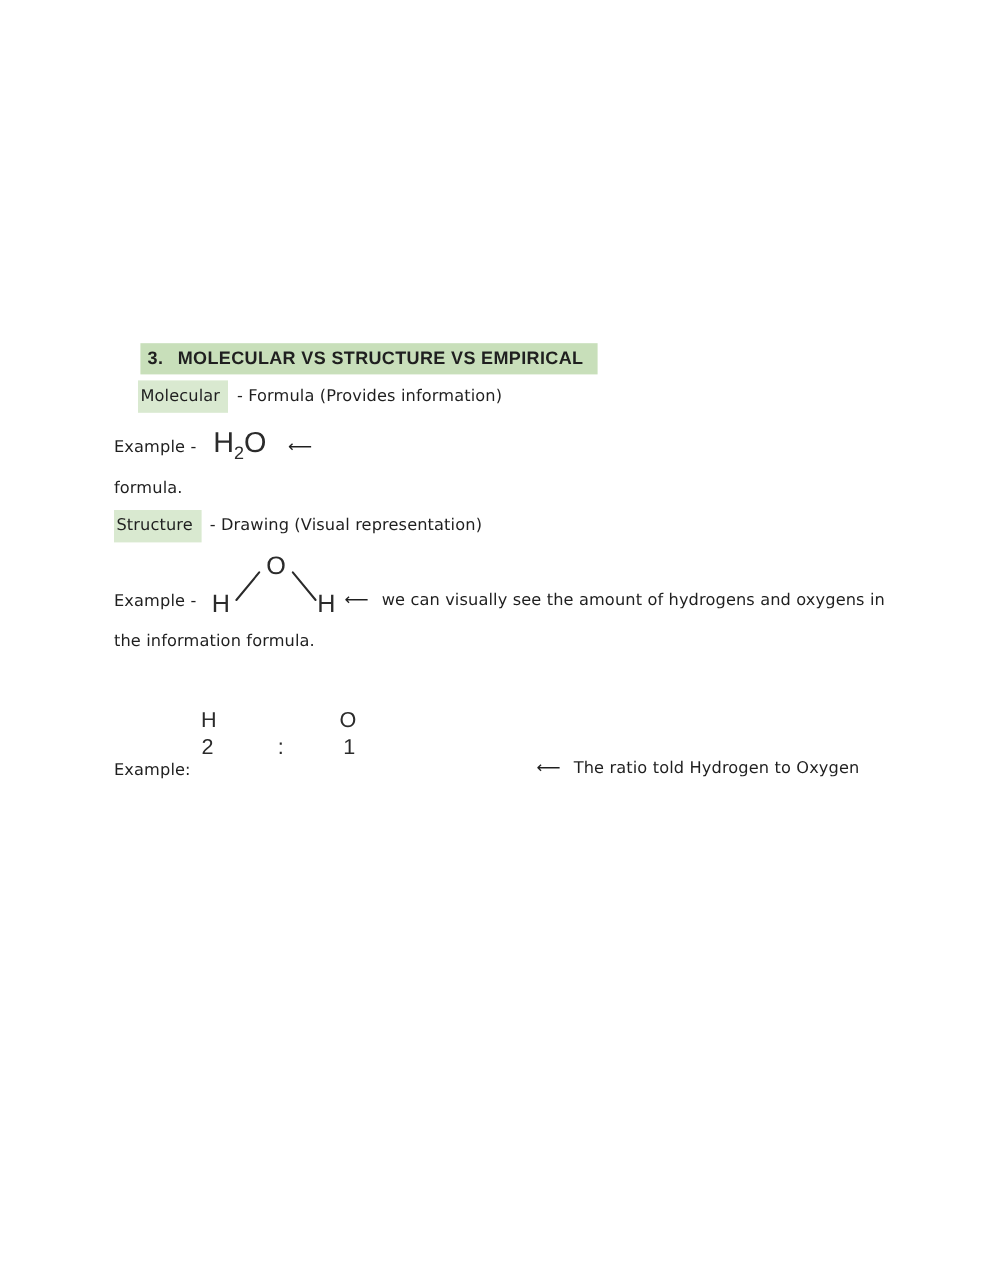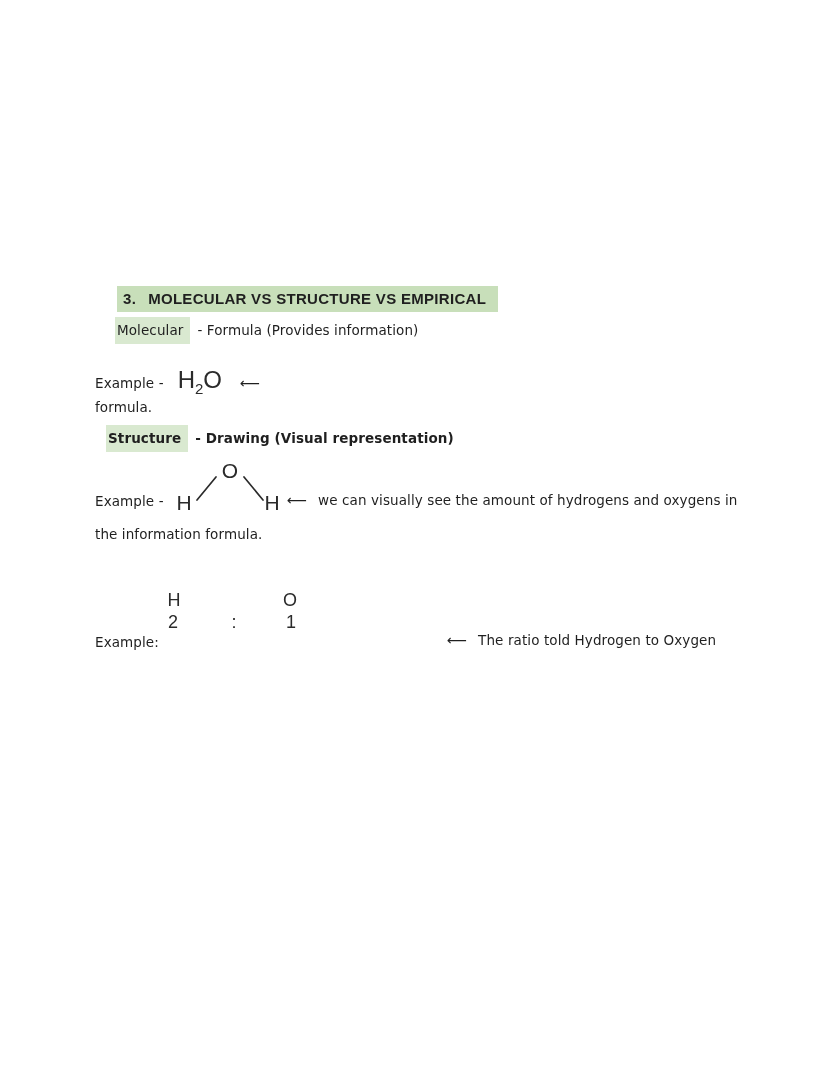--- a/index.html
+++ b/index.html
@@ -26,21 +26,21 @@
   .title-block .num { margin-right: 12px; }
   .term {
     display: inline-block;
     background: var(--term-hl, #d9e9d0);
     padding: 5px 7px 6px 2px;
     margin: -5px 0 -6px 0;
   }
   .def-gap { margin-left: 7px; }
   .baseline-row { display: flex; align-items: baseline; }
   .chem { font-family: "Liberation Sans", sans-serif; color: #2b2b2b; }
-  .formula { font-size: 24px; margin-left: 14px; margin-top: 10px; }
+  .formula { font-size: 24px; margin-left: 14px; }
   .formula sub { font-size: 15px; }
   .arrow { font-family: "DejaVu Sans", sans-serif; font-size: 14px; }
   .note-gap { margin-left: 11px; }
   .arrow-gap { margin-left: 18px; }
   .ratio { font-size: 18px; transform: translateX(-50%); }
   svg text.atom {
     font-family: "Liberation Sans", sans-serif;
     font-size: 21px;
     fill: #2b2b2b;
     text-anchor: middle;
@@ -60,21 +60,21 @@
     <span class="term">Molecular</span><span class="def-gap">- Formula (Provides information)</span>
   </div>
 
   <div class="abs baseline-row" style="left:95px; top:356px;">
     <span class="hw">Example -</span>
     <span class="chem formula"><span>H</span><sub>2</sub><span>O</span></span>
     <span class="arrow arrow-gap">⟵</span>
   </div>
   <div class="abs hw" style="left:95px; top:399px;">formula.</div>
 
-  <div class="abs hw" style="left:106px; top:430px;font-weight:bold;">
+  <div class="abs hw" style="left:95px; top:430px;">
     <span class="term">Structure</span><span class="def-gap">- Drawing (Visual representation)</span>
   </div>
 
   <svg class="abs" style="left:160px; top:448px;" width="140" height="70" viewBox="0 0 140 70">
     <line class="bond" x1="37" y1="52" x2="56" y2="29"></line>
     <line class="bond" x1="84" y1="29" x2="103" y2="52"></line>
     <text class="atom" x="70" y="30">O</text>
     <text class="atom" x="24" y="62">H</text>
     <text class="atom" x="112" y="62">H</text>
   </svg>

